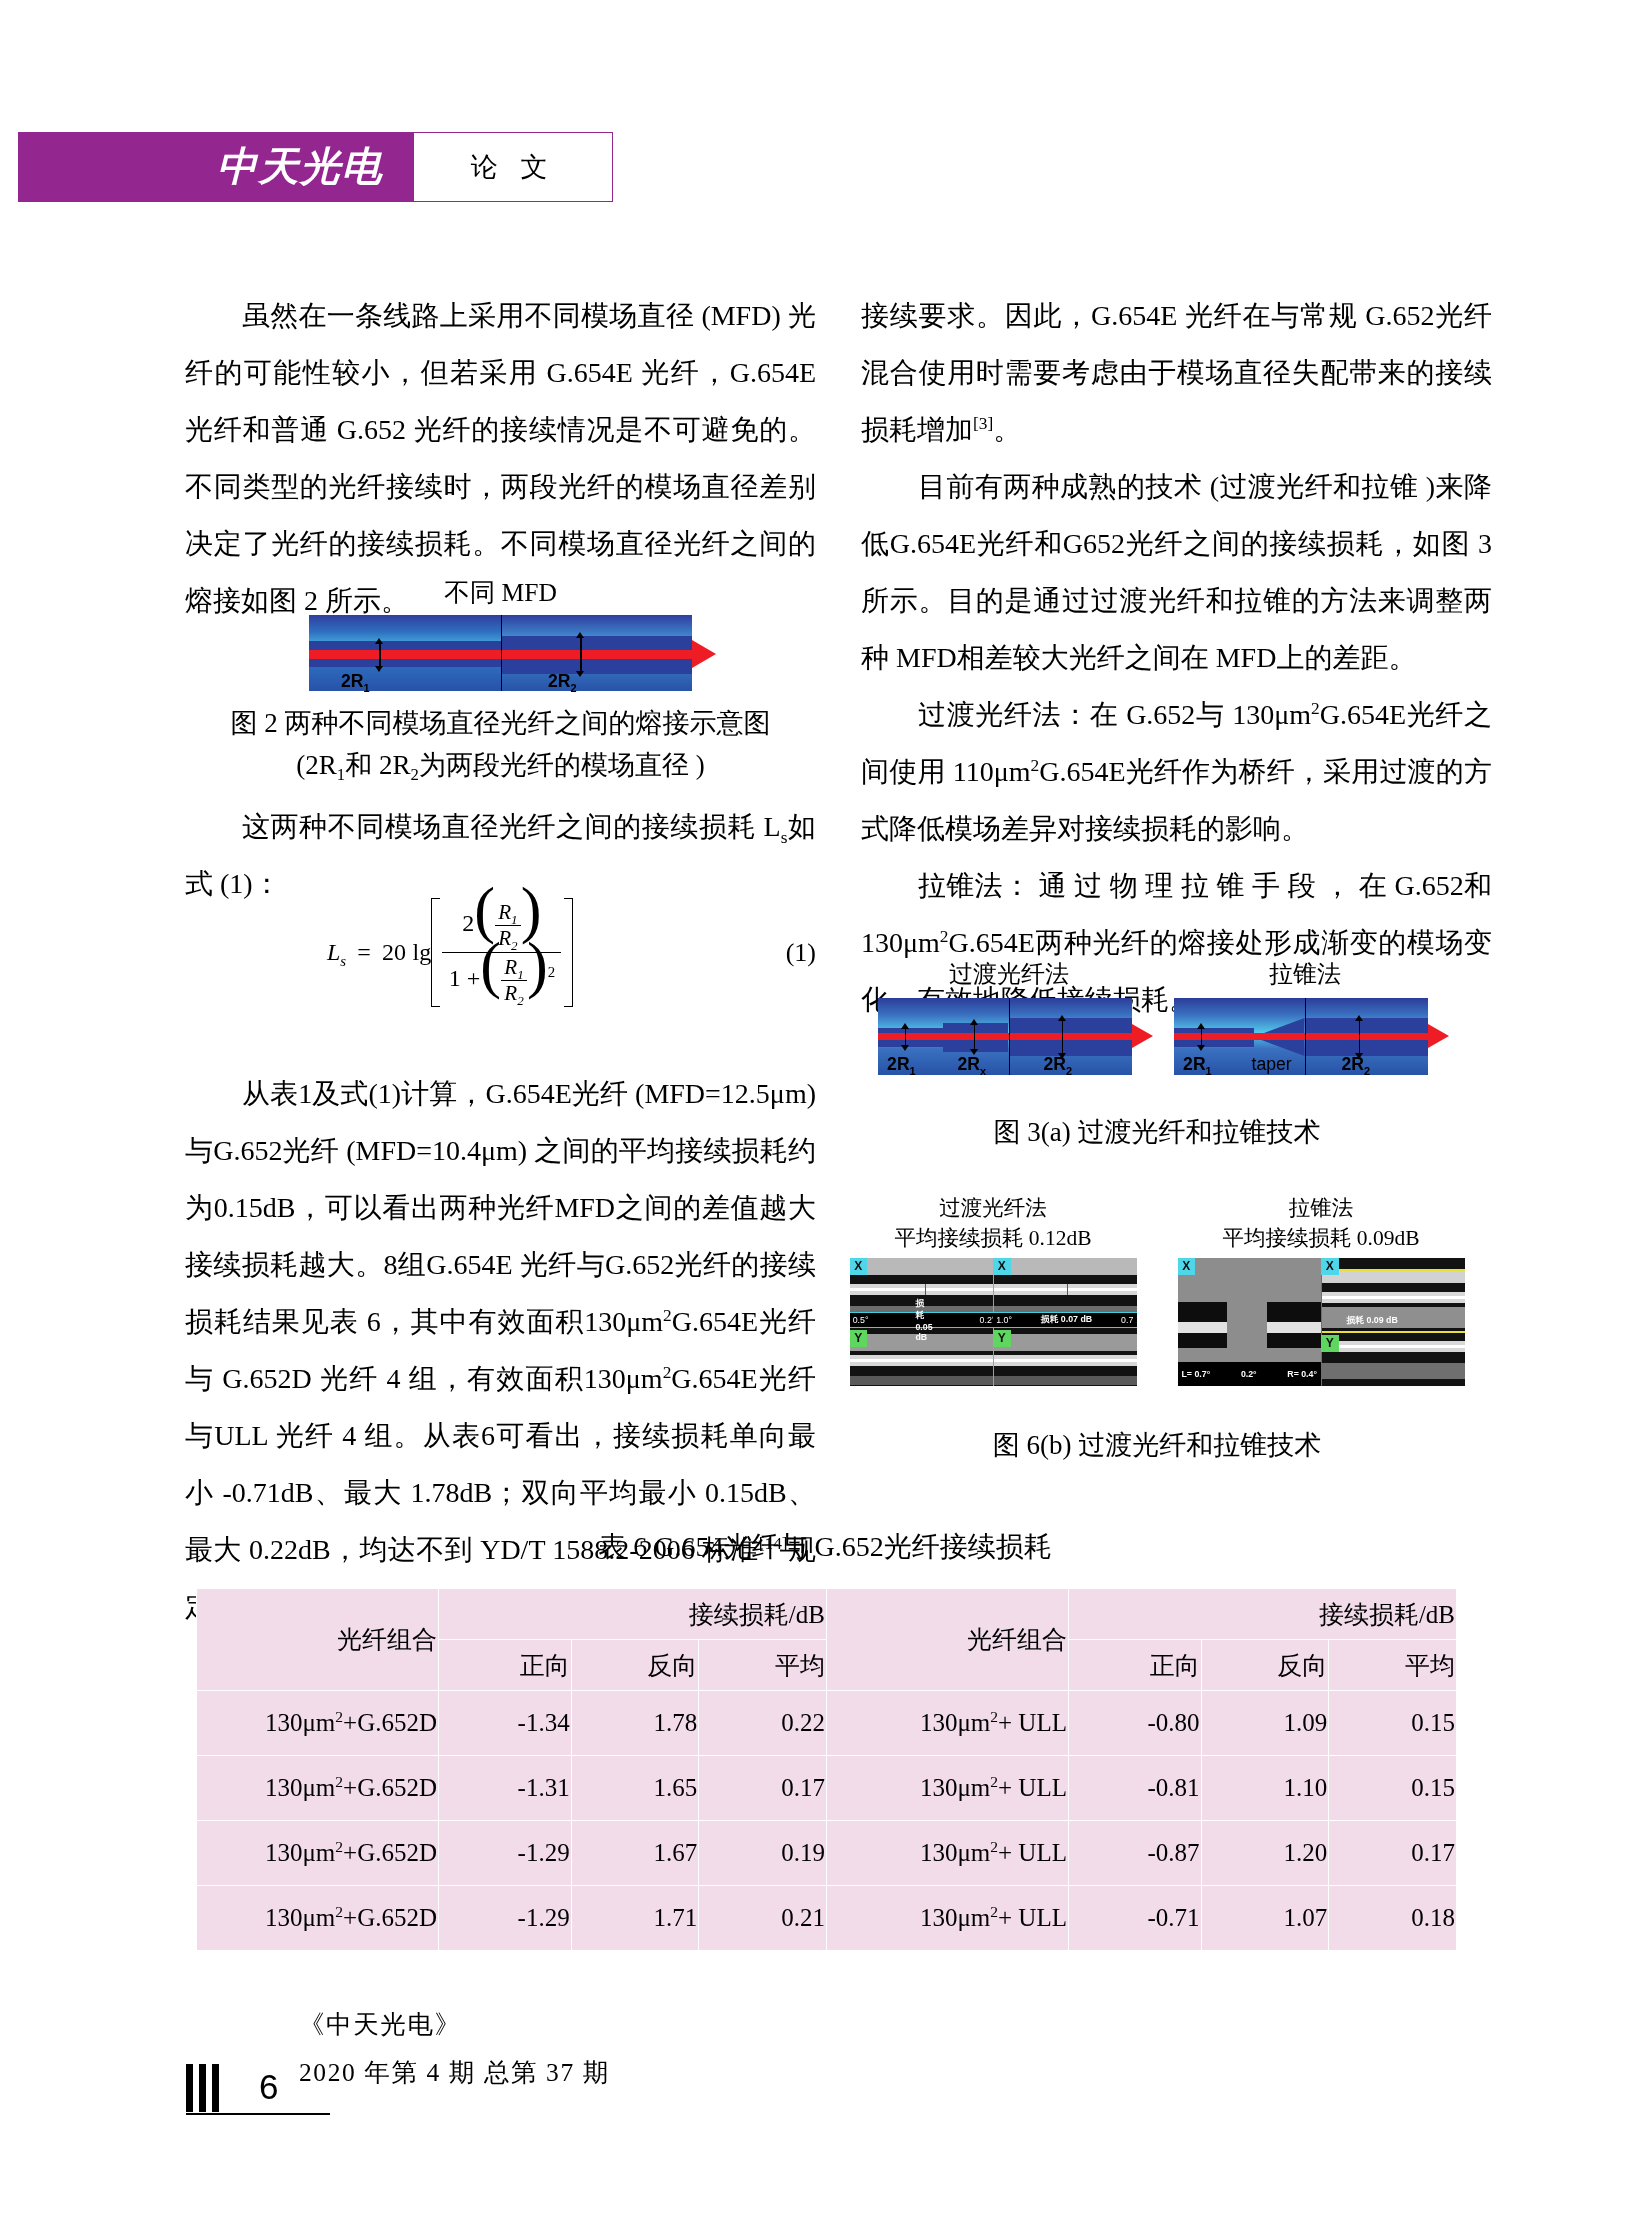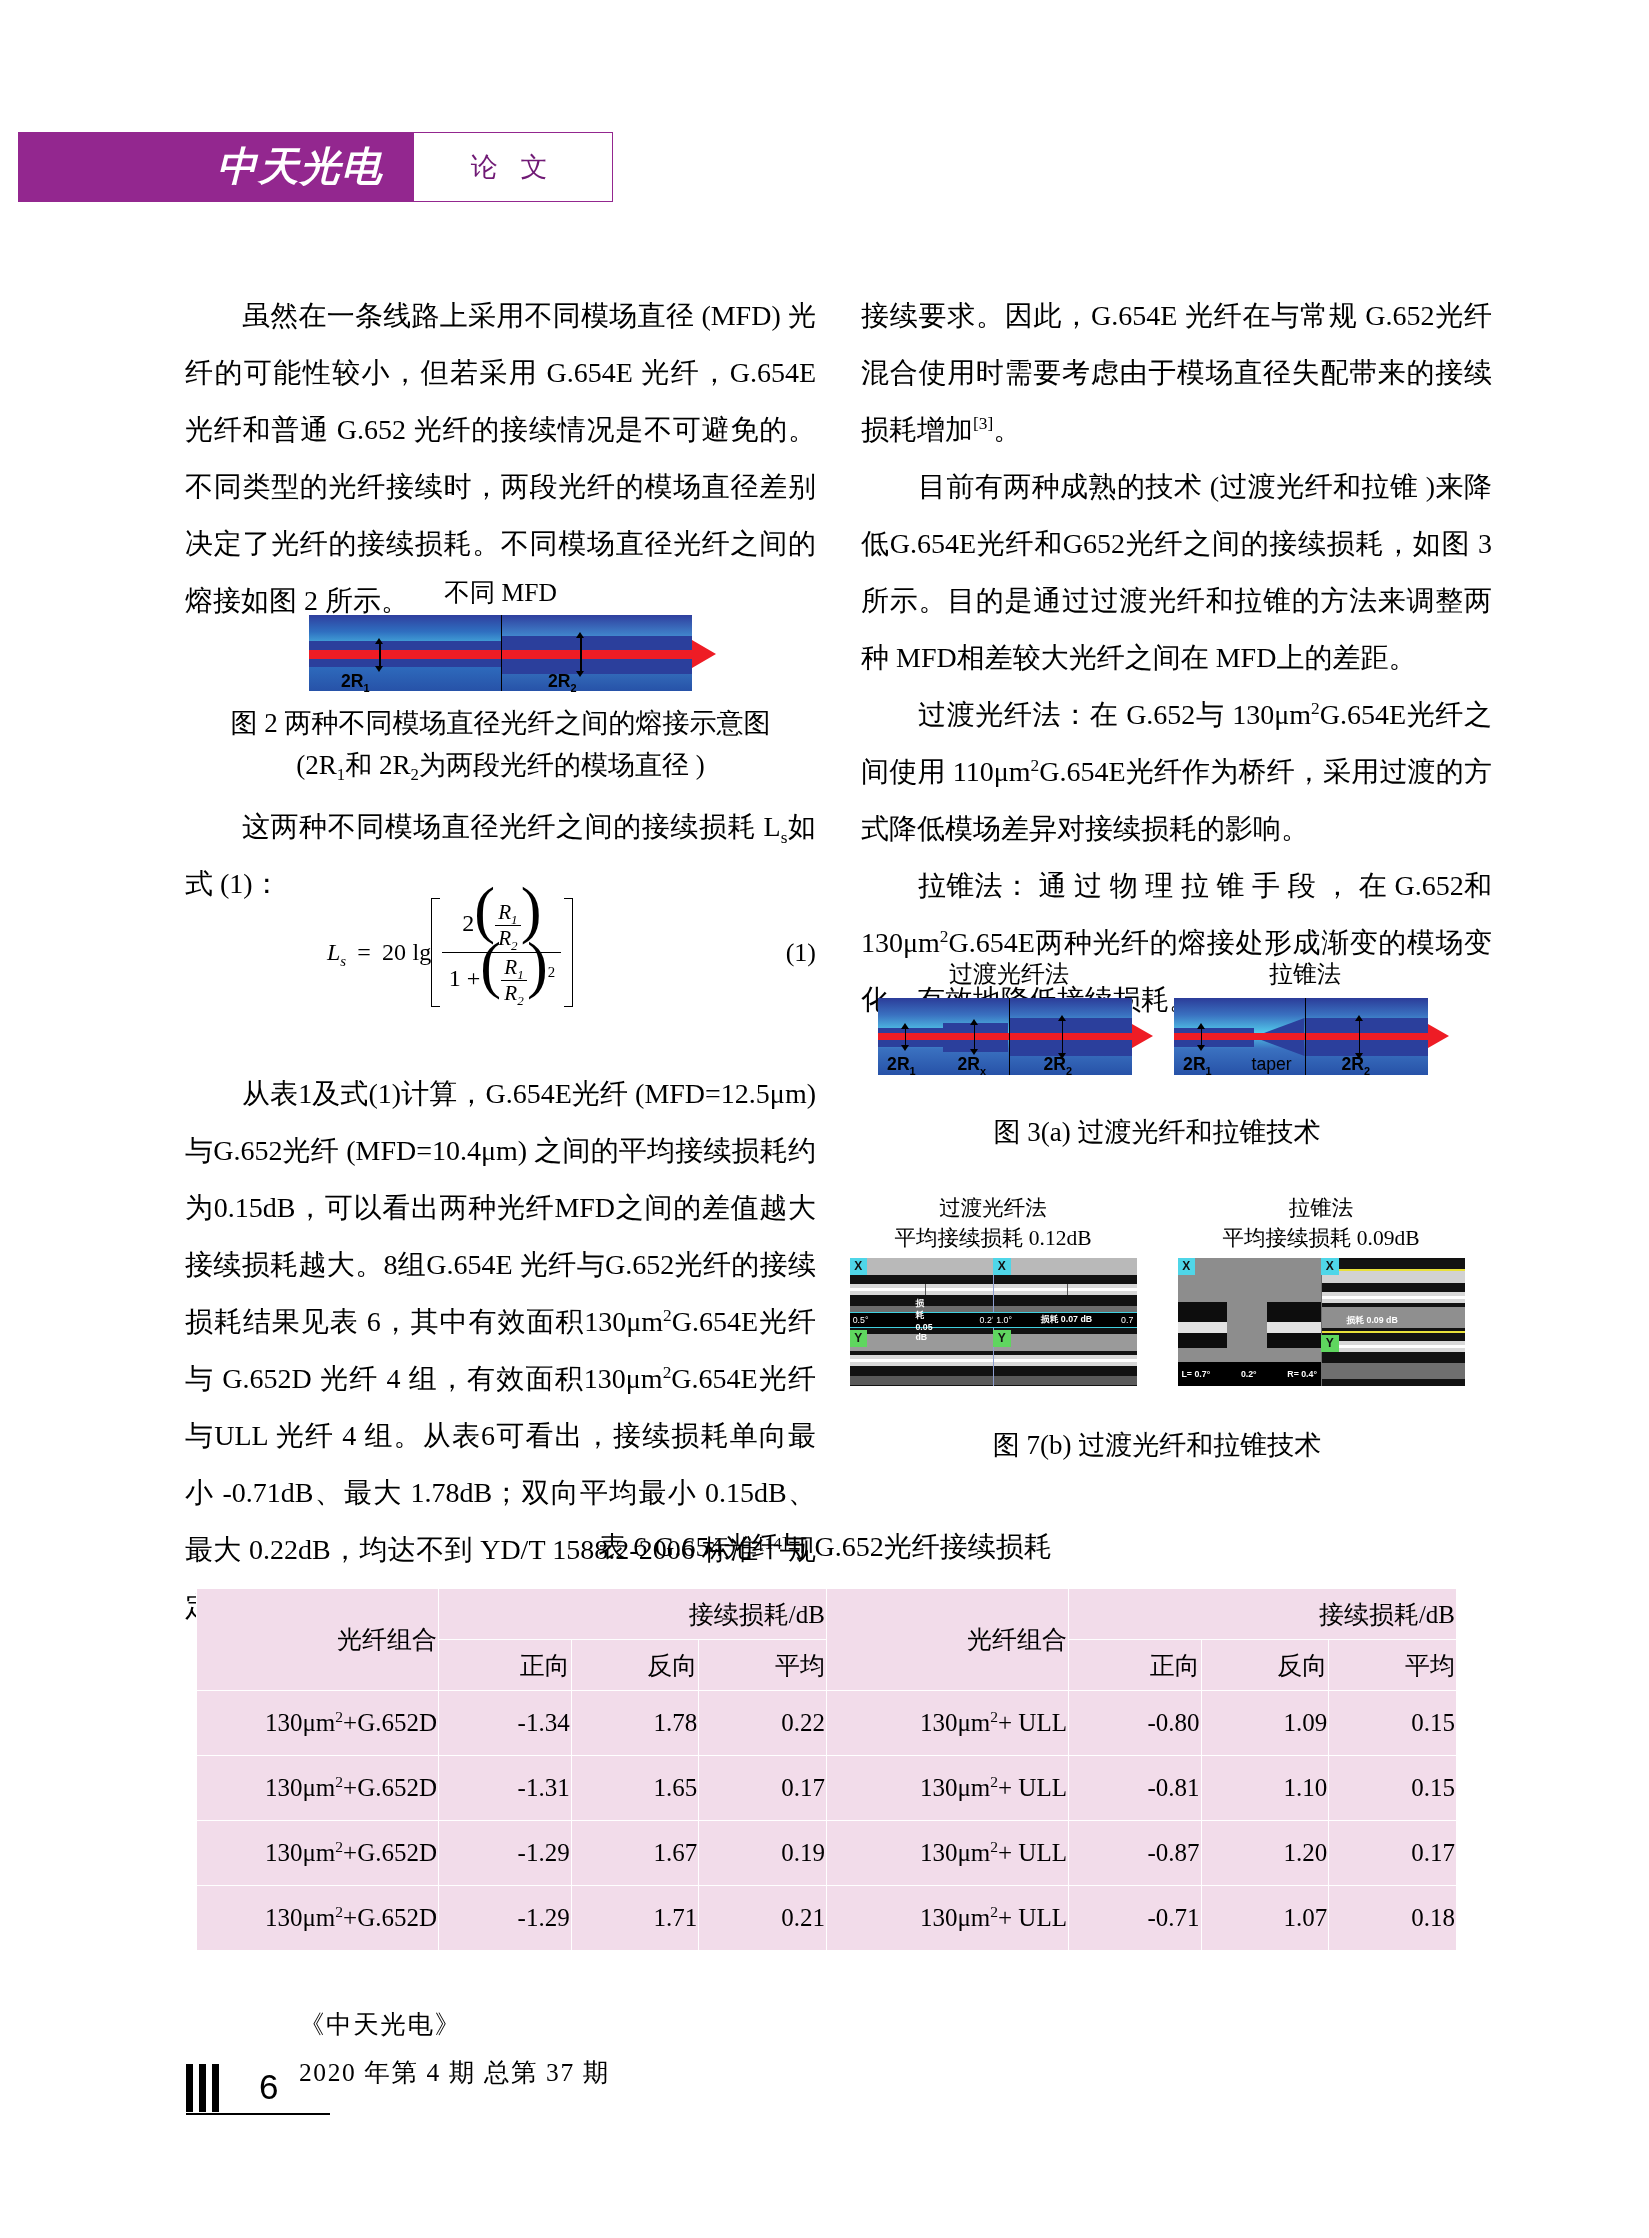--- a/index.html
+++ b/index.html
@@ -18,21 +18,21 @@
   .hdr-logo{
     position:absolute;left:204px;top:140px;width:192px;height:53px;
     color:#fff;font-family:"Liberation Serif",serif;font-weight:bold;
     font-size:40px;letter-spacing:1.6px;line-height:53px;
     font-style:italic;
     text-align:center;
   }
   .hdr-tab{
     position:absolute;left:413px;top:132px;width:200px;height:70px;
     background:#fff;border:1.6px solid #93278f;box-sizing:border-box;
-    color:#701a75;font-size:27px;letter-spacing:8px;
+    color:#000000;font-size:27px;letter-spacing:8px;
     display:flex;align-items:center;justify-content:center;
   }
 
   
   .col{position:absolute;top:287px;width:631px;}
   .col-left{left:185px;}
   .col-right{left:861px;}
   .para{
     font-size:28px;line-height:57px;text-align:justify;text-justify:inter-ideograph;
     margin:0 0 0 0;
@@ -303,21 +303,21 @@
           <div class="tagY" style="left:50%;top:77px;">Y</div>
           <div style="position:absolute;left:0;bottom:0;width:50%;height:16px;background:#000;color:#fff;font-family:'Liberation Sans',sans-serif;font-size:8.8px;display:flex;align-items:center;justify-content:space-between;padding:12px 4px;box-sizing:border-box;font-weight:bold;">
             <span>L= 0.7°</span>
             <span>0.2°</span>
             <span>R= 0.4°</span>
           </div>
         </div>
       </div>
 
     </div>
-    <div class="fig-cap" style="margin-top:38px;">图 7(b)  过渡光纤和拉锥技术</div>
+    <div class="fig-cap" style="margin-top:38px;">图 6(b)  过渡光纤和拉锥技术</div>
   </div>
 
   <div class="tbl-cap">表 6   G.654光纤与 G.652光纤接续损耗</div>
 
   <table class="t6">
     <thead>
       <tr>
         <td class="hcell" rowspan="2" style="width:239px;">光纤组合</td>
         <td class="hcell" colspan="3">接续损耗/dB</td>
         <td class="hcell" rowspan="2" style="width:239px;">光纤组合</td>

